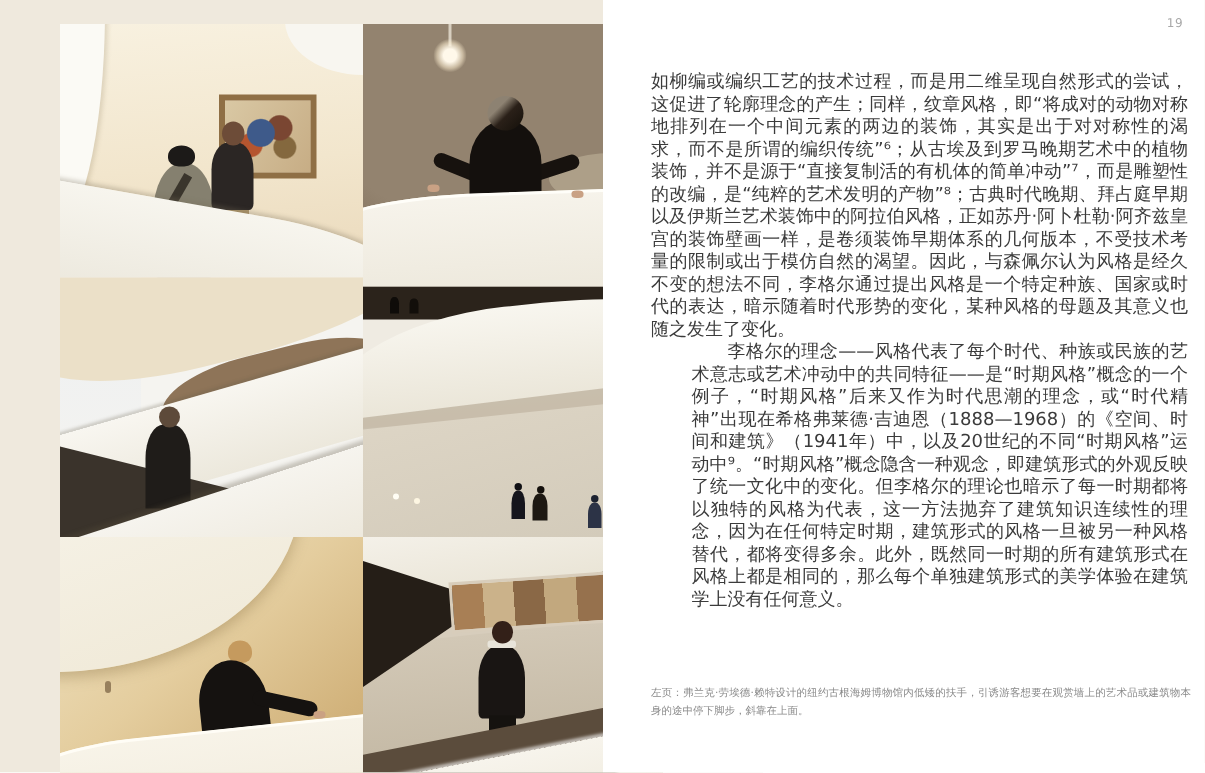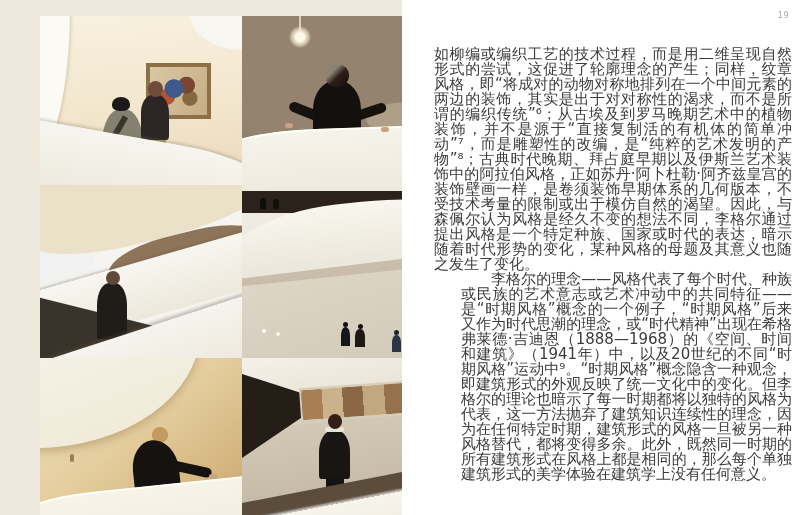--- a/index.html
+++ b/index.html
@@ -117,21 +117,21 @@
   .c6-fb{left:77px;top:72px;width:31px;height:49px;background:#191513;border-radius:45% 45% 8% 8%;}
   .c6-fl{left:84px;top:119px;width:18px;height:20px;background:#15120f;}
   .c6-under{left:-12px;bottom:4px;width:235px;height:44px;background:#5b4c3c;transform:rotate(-11deg);}
   .c6-bramp{left:-22px;bottom:-38px;width:265px;height:68px;transform:rotate(-11deg);
             background:linear-gradient(#f7f4ec,#ece7d8);box-shadow:0 -2px 2px rgba(255,255,255,.6);}
 
   
   .page-right{position:absolute;left:402px;top:0;width:401px;height:515px;background:#ffffff;}
   .pagenum{position:absolute;right:14px;top:11px;font-size:8px;color:#a8a8a8;letter-spacing:.5px;}
   .body-text{position:absolute;left:32px;top:47px;width:358px;color:#3b3b3b;
-             font-size:15px;line-height:15px;text-align:justify;}
+             font-size:12px;line-height:15px;text-align:justify;}
   .body-text p{margin:0;}
   .body-text p.indent{text-indent:2em;margin-left:27px;}
   .caption{position:absolute;left:32px;top:457px;width:360px;color:#8a8a8a;
            font-size:7px;line-height:11.5px;text-align:justify;}
 </style>
 </head>
 <body>
 
 <div class="spread">
 
@@ -219,15 +219,16 @@
   </div>
 
   <div class="page-right">
     <div class="pagenum">19</div>
 
     <div class="body-text">
       <p>如柳编或编织工艺的技术过程，而是用二维呈现自然形式的尝试，这促进了轮廓理念的产生；同样，纹章风格，即“将成对的动物对称地排列在一个中间元素的两边的装饰，其实是出于对对称性的渴求，而不是所谓的编织传统”⁶；从古埃及到罗马晚期艺术中的植物装饰，并不是源于“直接复制活的有机体的简单冲动”⁷，而是雕塑性的改编，是“纯粹的艺术发明的产物”⁸；古典时代晚期、拜占庭早期以及伊斯兰艺术装饰中的阿拉伯风格，正如苏丹·阿卜杜勒·阿齐兹皇宫的装饰壁画一样，是卷须装饰早期体系的几何版本，不受技术考量的限制或出于模仿自然的渴望。因此，与森佩尔认为风格是经久不变的想法不同，李格尔通过提出风格是一个特定种族、国家或时代的表达，暗示随着时代形势的变化，某种风格的母题及其意义也随之发生了变化。</p>
       <p class="indent">李格尔的理念——风格代表了每个时代、种族或民族的艺术意志或艺术冲动中的共同特征——是“时期风格”概念的一个例子，“时期风格”后来又作为时代思潮的理念，或“时代精神”出现在希格弗莱德·吉迪恩（1888—1968）的《空间、时间和建筑》（1941年）中，以及20世纪的不同“时期风格”运动中⁹。“时期风格”概念隐含一种观念，即建筑形式的外观反映了统一文化中的变化。但李格尔的理论也暗示了每一时期都将以独特的风格为代表，这一方法抛弃了建筑知识连续性的理念，因为在任何特定时期，建筑形式的风格一旦被另一种风格替代，都将变得多余。此外，既然同一时期的所有建筑形式在风格上都是相同的，那么每个单独建筑形式的美学体验在建筑学上没有任何意义。</p>
     </div>
 
+    <div class="caption">左页：弗兰克·劳埃德·赖特设计的纽约古根海姆博物馆内低矮的扶手，引诱游客想要在观赏墙上的艺术品或建筑物本身的途中停下脚步，斜靠在上面。</div>
   </div>
 
 </div>
 
 </body></html>

